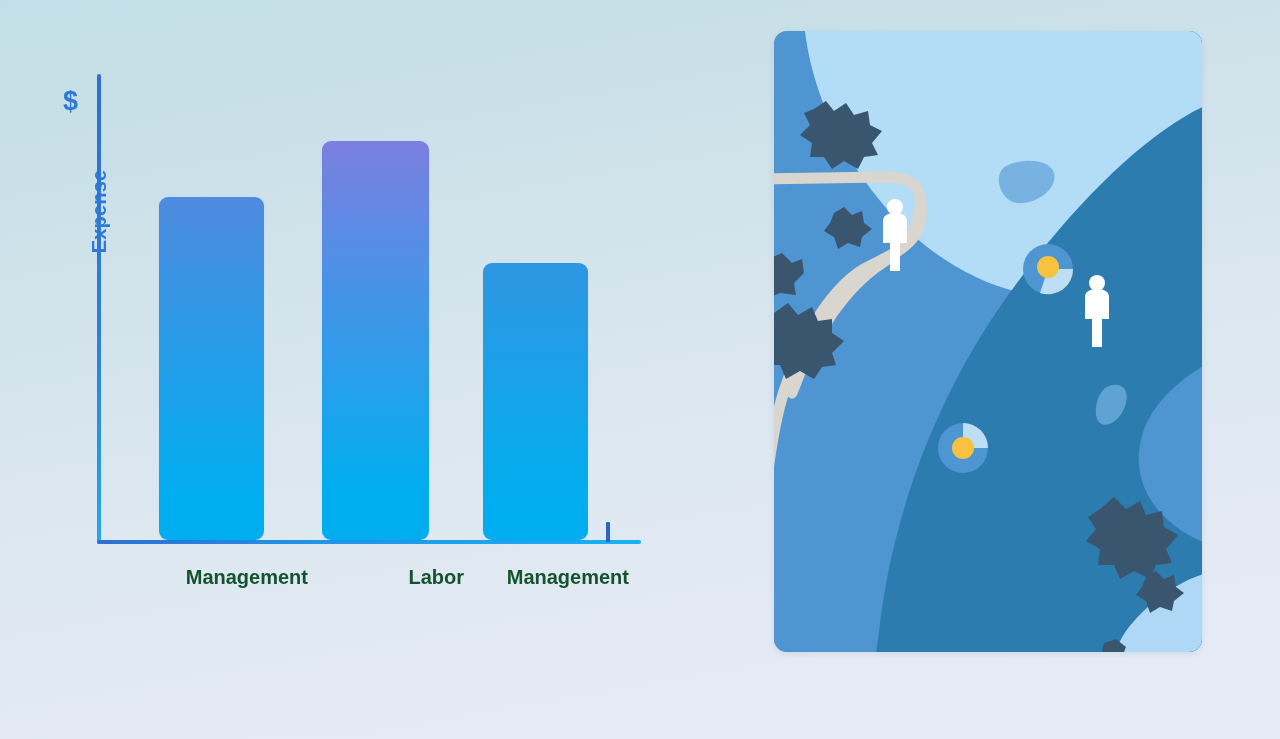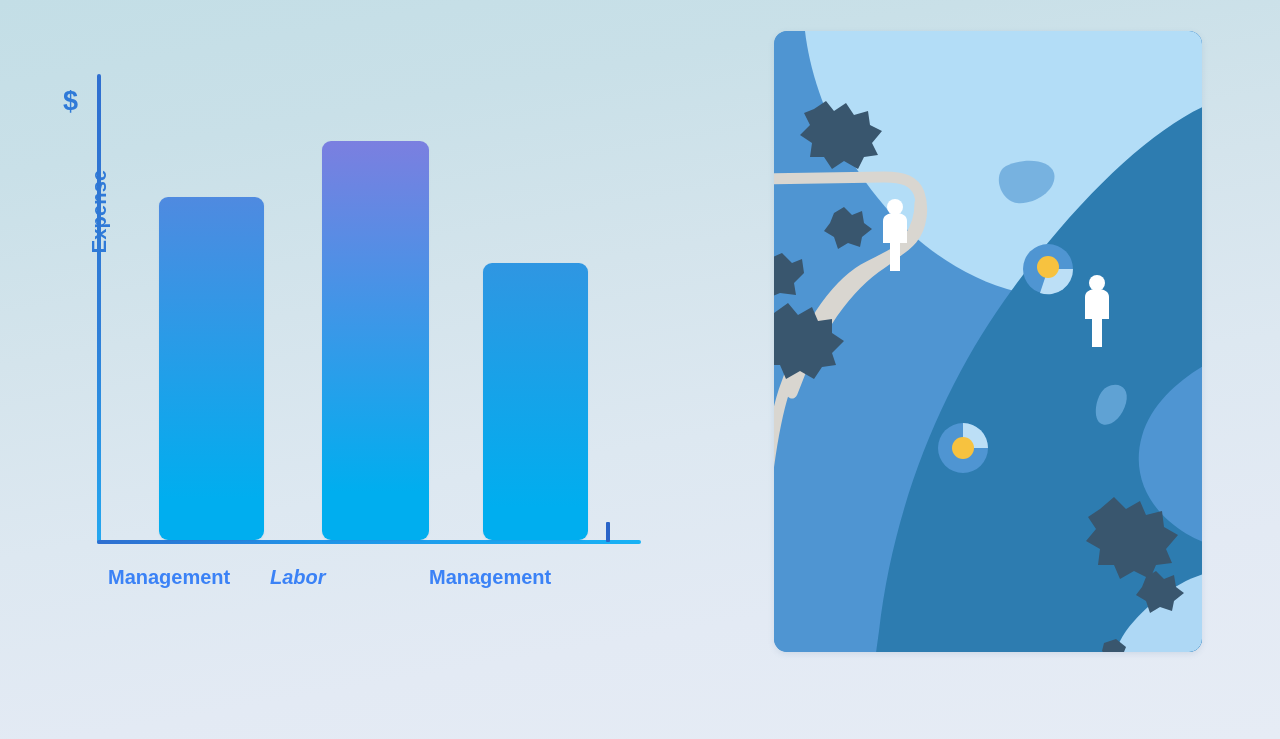--- a/index.html
+++ b/index.html
@@ -102,22 +102,22 @@
     position: absolute;
     bottom: 2px;
     border-radius: 9px;
     box-shadow: 0 1px 2px rgba(40,90,160,0.10);
   }
   .bar-label {
     position: absolute;
     top: 496px;
     font-size: 20px;
     font-weight: bold;
-    color: #3b82f6;
-    text-align: left;
+    color: #14532d;
+    text-align: right;
     white-space: nowrap;
   }
 
   
   #map-card {
     position: absolute;
     left: 774px;
     top: 31px;
     width: 428px;
     height: 621px;
@@ -142,21 +142,21 @@
     <div class="axis-h"></div>
     <div class="axis-tick"></div>
 
     <div class="bars" id="bars-container">
         <div class="bar" style="left: 62px; width: 105px; height: 343.1px; background: linear-gradient(rgb(79, 138, 224) 0%, rgb(0, 174, 239) 88%, rgb(0, 174, 239) 100%);"></div>
         <div class="bar" style="left: 225px; width: 107px; height: 399.5px; background: linear-gradient(rgb(123, 127, 224) 0%, rgb(0, 174, 239) 88%, rgb(0, 174, 239) 100%);"></div>
         <div class="bar" style="left: 386px; width: 105px; height: 277.3px; background: linear-gradient(rgb(47, 150, 226) 0%, rgb(0, 174, 239) 88%, rgb(0, 174, 239) 100%);"></div>
       </div>
     <div id="bar-labels">
         <div class="bar-label" style="left: 48px; width: 200px;">Management</div>
-        <div class="bar-label" style="left: 210px; width: 200px; font-style: italic;">Labor</div>
+        <div class="bar-label" style="left: 204px; width: 200px;">Labor</div>
         <div class="bar-label" style="left: 369px; width: 200px;">Management</div>
       </div>
   </div>
 </div>
 
 <div id="map-card">
   <svg id="map-svg" viewBox="0 0 428 621" xmlns="http://www.w3.org/2000/svg">
     <defs>
       <clipPath id="cardClip">
         <rect x="0" y="0" width="428" height="621" rx="13" ry="13"></rect>

